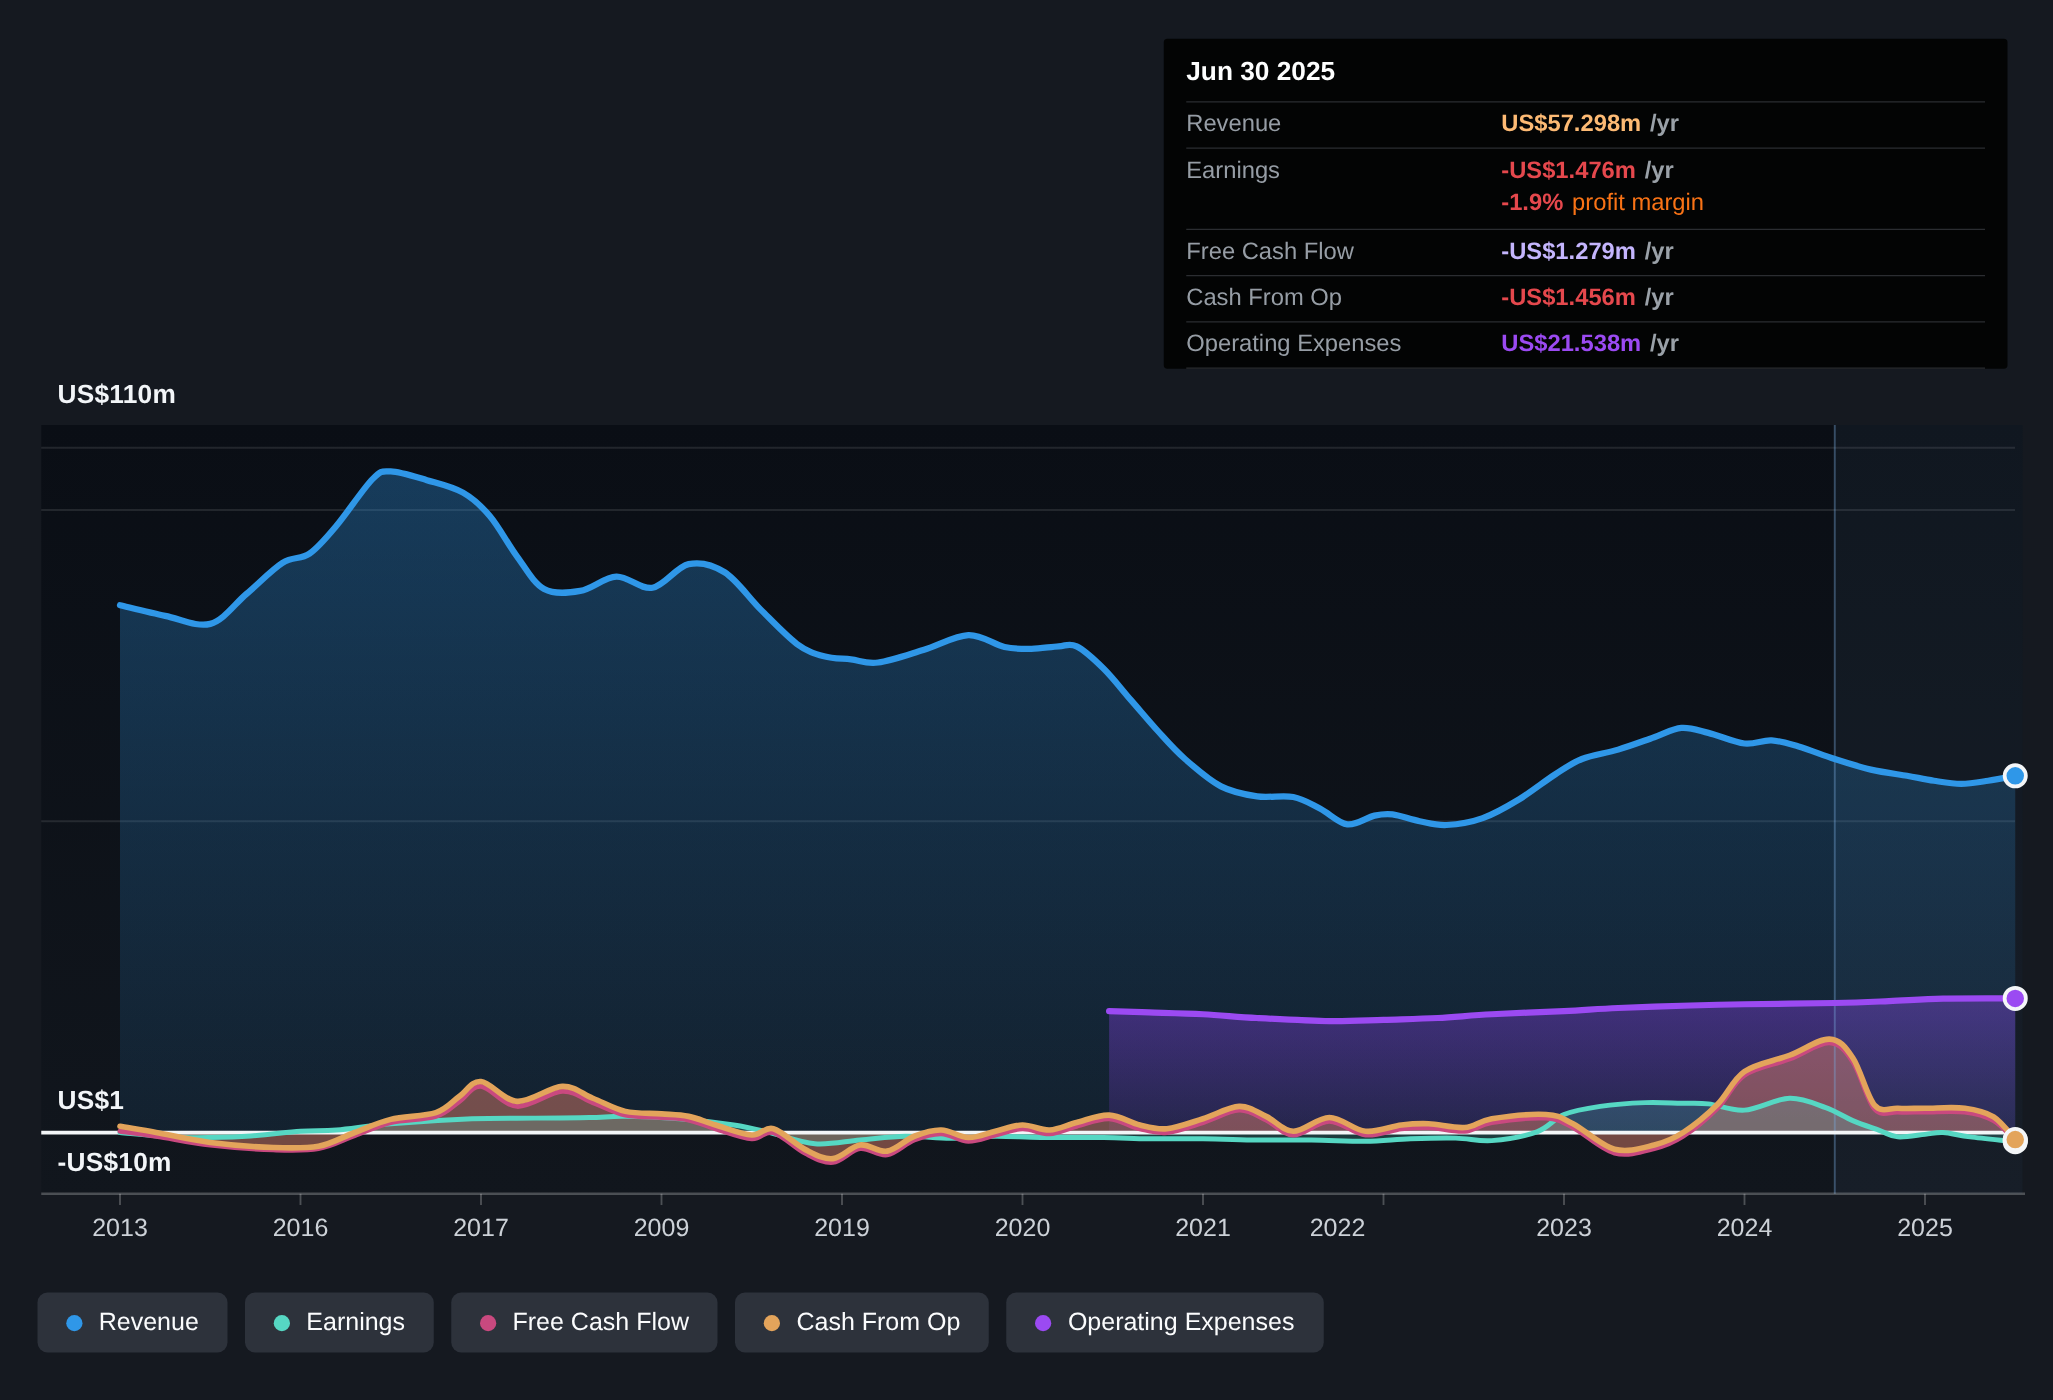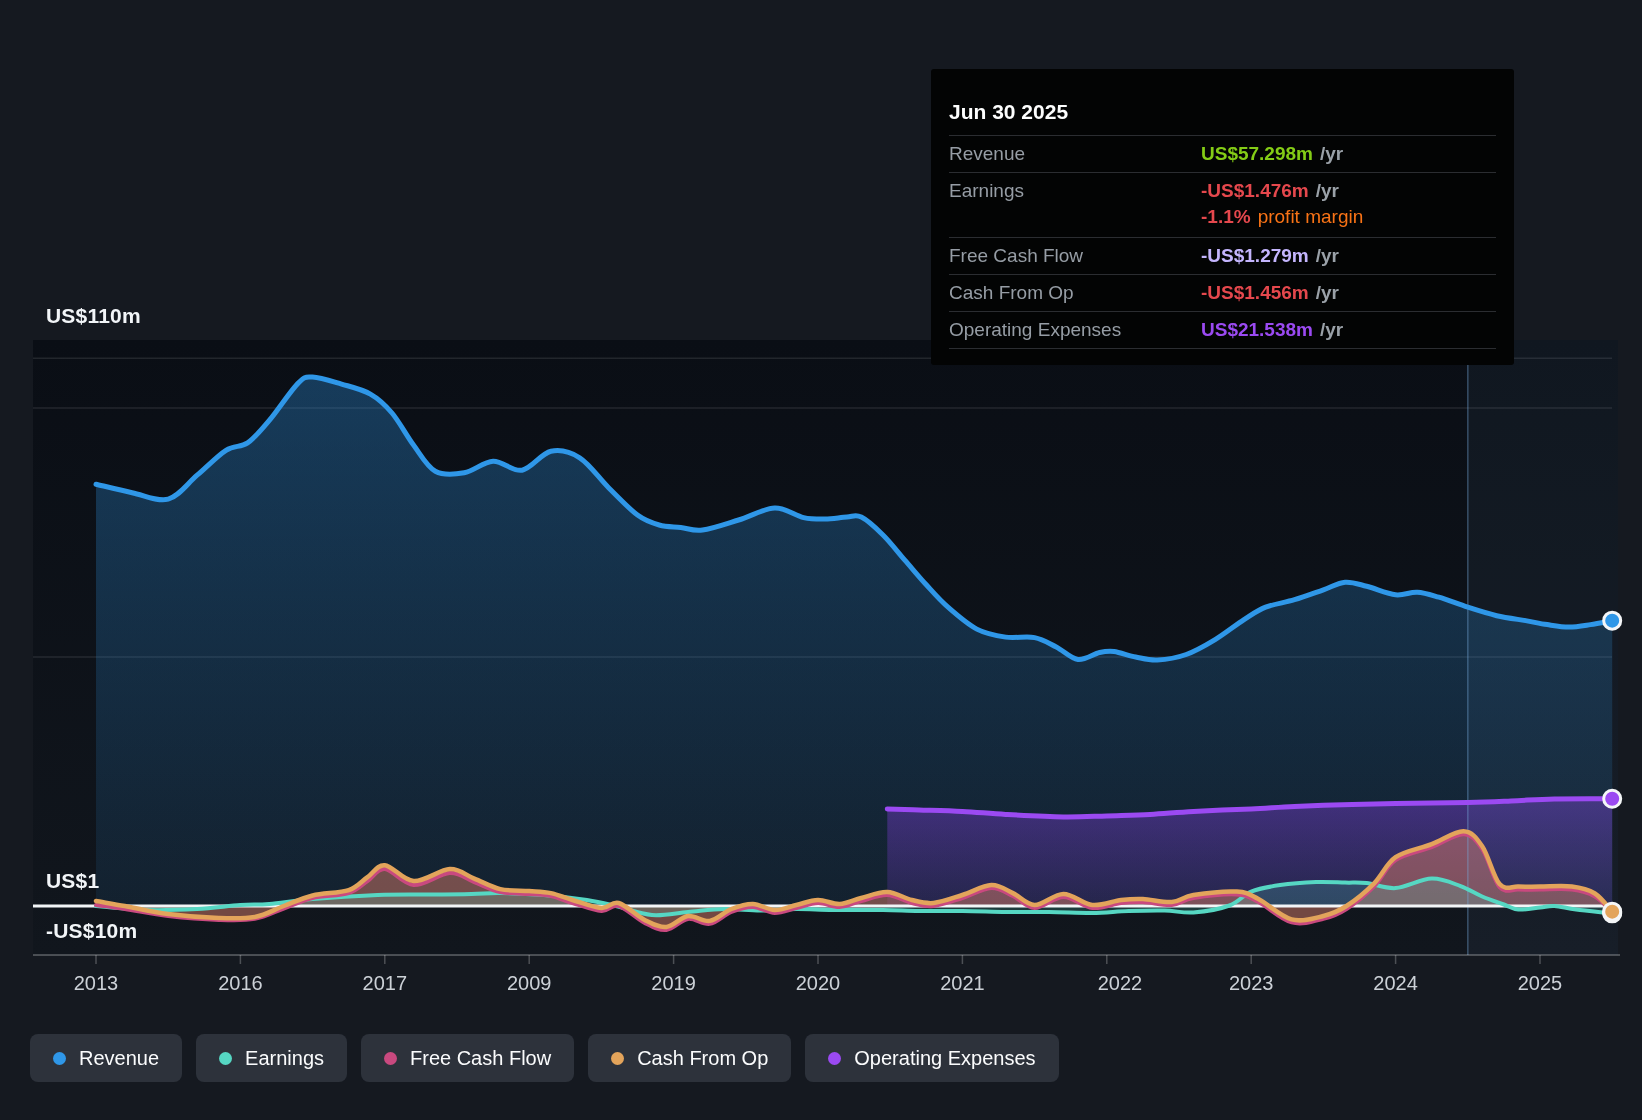--- a/index.html
+++ b/index.html
@@ -13,23 +13,23 @@
   svg{position:absolute;left:0;top:0;}
   .ylabel{
     position:absolute;left:46px;color:#f2f5f8;font-size:21px;font-weight:700;
     letter-spacing:.2px;white-space:nowrap;
   }
   .xlabel{
     position:absolute;top:972px;width:120px;margin-left:-60px;text-align:center;
     color:#ccd1d7;font-size:20px;font-weight:500;
   }
   .tooltip{
-    position:absolute;left:931px;top:31px;width:583px;
+    position:absolute;left:931px;top:31px;width:675px;
     background:#030404;border-radius:3px;
-    padding:16px 18px;box-sizing:border-box;color:#9aa1a8;margin-top:38px;
+    padding:0 18px;box-sizing:border-box;color:#9aa1a8;
   }
   .tt-title{
     color:#fdfefe;font-size:21px;font-weight:700;
     padding:15px 0 11px 0;border-bottom:1px solid #2b2d31;
   }
   .tt-row{display:flex;align-items:baseline;padding:7px 0;border-bottom:1px solid #2b2d31;font-size:19px;}
   .tt-row.noline{border-bottom:none;padding-bottom:2px;}
   .tt-row.subline{padding-top:2px;padding-bottom:9px;}
   .tt-label{flex:0 0 252px;color:#969da5;font-weight:400;}
   .tt-val{font-weight:700;}
@@ -106,42 +106,42 @@
   <div class="ylabel" style="top:919px">-US$10m</div>
 
   <div id="xlabels">
       <div class="xlabel" style="left: 96px;">2013</div>
       <div class="xlabel" style="left: 240.4px;">2016</div>
       <div class="xlabel" style="left: 384.8px;">2017</div>
       <div class="xlabel" style="left: 529.2px;">2009</div>
       <div class="xlabel" style="left: 673.6px;">2019</div>
       <div class="xlabel" style="left: 818px; text-align: center;">2020</div>
       <div class="xlabel" style="left: 962.4px;">2021</div>
-      <div class="xlabel" style="left: 1120px;">2022</div>
+      <div class="xlabel" style="left: 1070px;">2022</div>
       <div class="xlabel" style="left: 1251.2px;">2023</div>
       <div class="xlabel" style="left: 1395.6px;">2024</div>
       <div class="xlabel" style="left: 1540px;">2025</div>
     </div>
 
   <div class="tooltip">
     <div class="tt-title">Jun 30 2025</div>
     <div id="tt-rows">
         <div class="tt-row">
           <span class="tt-label">Revenue</span>
-          <span class="tt-val" style="color: #84cc16;">US$57.298m</span>
+          <span class="tt-val" style="color: #fdba74;">US$57.298m</span>
           <span class="tt-suffix">/yr</span>
         </div>
         <div class="tt-row noline">
           <span class="tt-label">Earnings</span>
           <span class="tt-val" style="color: rgb(229, 72, 77);">-US$1.476m</span>
           <span class="tt-suffix">/yr</span>
         </div>
         <div class="tt-row subline">
           <span class="tt-label"></span>
-          <span class="tt-val" style="color: rgb(229, 72, 77);">-1.1%</span>
+          <span class="tt-val" style="color: rgb(229, 72, 77);">-1.9%</span>
           <span class="tt-subtext">profit margin</span>
         </div>
         <div class="tt-row">
           <span class="tt-label">Free Cash Flow</span>
           <span class="tt-val" style="color: #c4b5fd;">-US$1.279m</span>
           <span class="tt-suffix">/yr</span>
         </div>
         <div class="tt-row">
           <span class="tt-label">Cash From Op</span>
           <span class="tt-val" style="color: rgb(229, 72, 77);">-US$1.456m</span>

